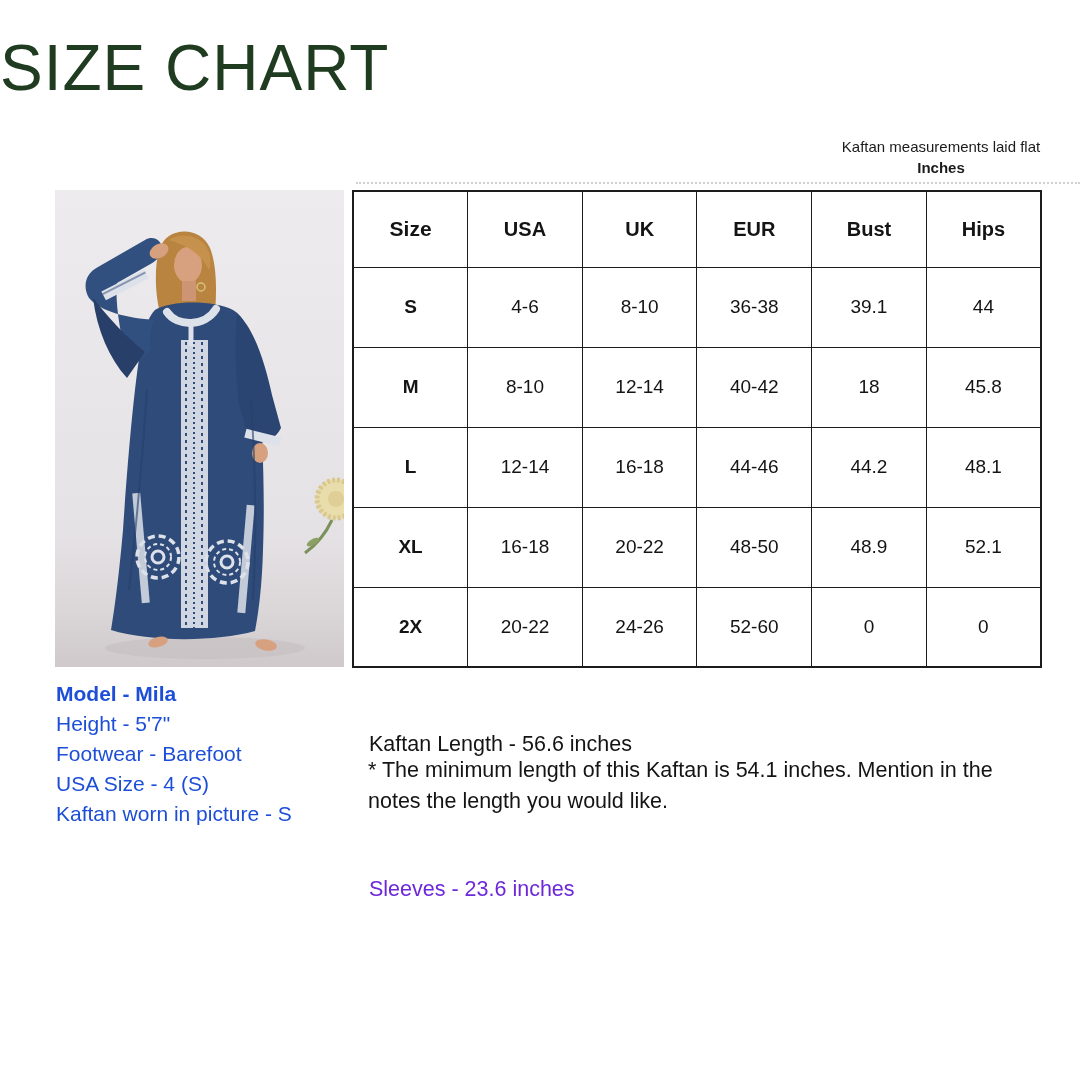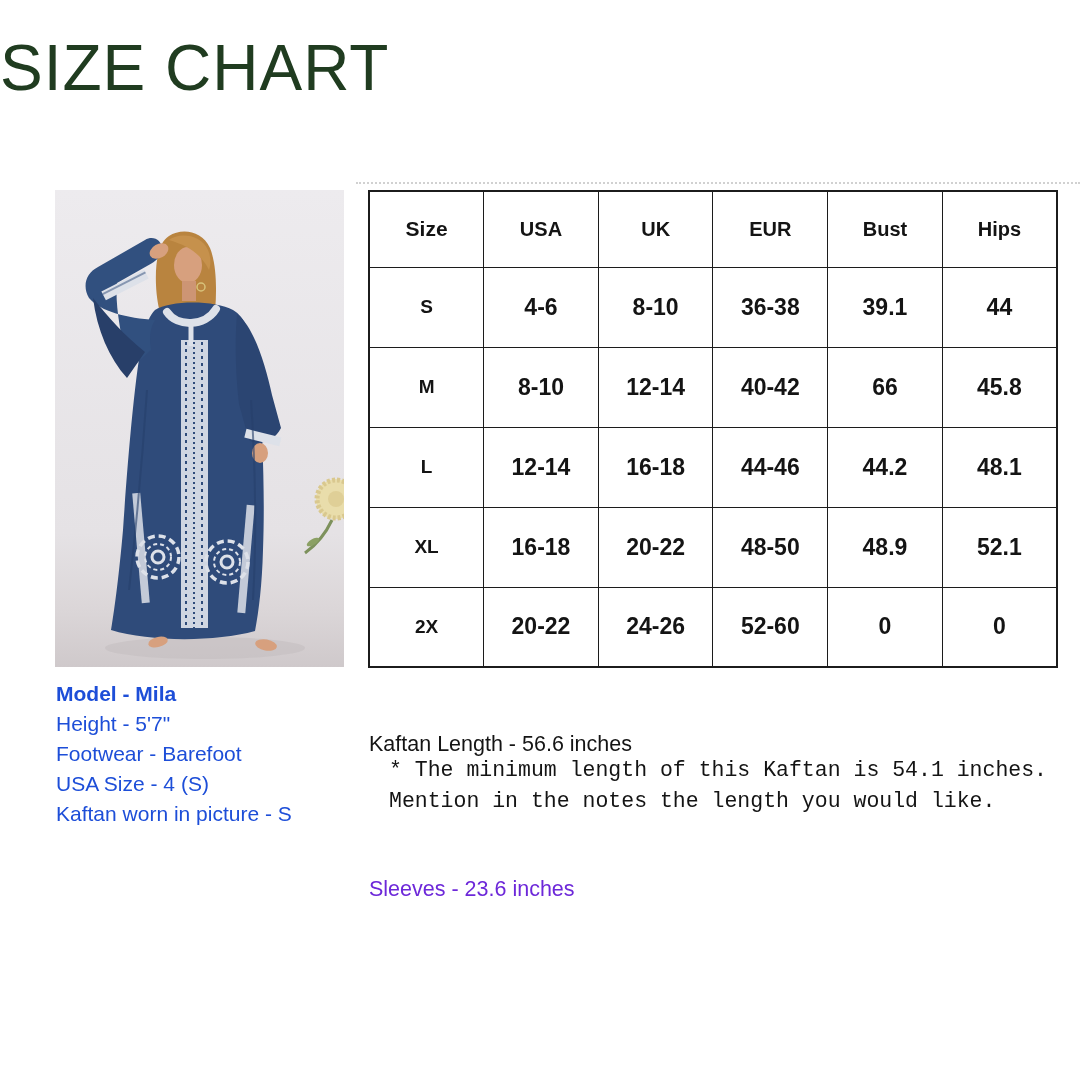--- a/index.html
+++ b/index.html
@@ -24,46 +24,50 @@
     border-top:2px dotted #c9c9c9; opacity:.85;
   }
 
   .photo {
     position:absolute; left:55px; top:190px; width:289px; height:477px;
     overflow:hidden; background:#eae8eb;
   }
   .photo svg { display:block; }
 
   .size-table {
-    position:absolute; left:368px; top:190px; width:690px; height:476px;
+    position:absolute; left:352px; top:190px; width:690px; height:476px;
     border-collapse:collapse; table-layout:fixed; text-align:center;
     border:2px solid #1c1c1c; color:#141414;
   }
   .size-table th, .size-table td { border:1px solid #1c1c1c; vertical-align:middle; }
   .size-table thead tr { height:76px; }
   .size-table tbody tr { height:80px; }
   .size-table thead th { font-size:20px; font-weight:700; }
   .size-table thead th:first-child { font-size:21px; }
   .size-table tbody th { font-size:19px; font-weight:700; }
-  .size-table tbody td { font-size:23px; font-weight:700; }
+  .size-table tbody td { font-size:19px; font-weight:400; }
 
   .kaftan-length { position:absolute; left:369px; top:732px; font-size:21.5px; color:#141414; }
-  .min-note { position:absolute; left:389px; top:755px; width:676px; font-size:21.5px; line-height:31px; color:#141414;font-family:Liberation Mono, monospace; }
+  .min-note { position:absolute; left:368px; top:755px; width:676px; font-size:21.5px; line-height:31px; color:#141414; }
   .sleeves { position:absolute; left:369px; top:877px; font-size:21.5px; color:#6d28d9; }
 
   .model-info { position:absolute; left:56px; top:679px; font-size:21px; line-height:30px; color:#1d4ed8; }
   .model-info .line-bold { font-weight:700; }
 </style>
 </head>
 <body>
 
 <div class="page">
 
   <h1 class="title">SIZE CHART</h1>
 
+  <div class="measure-note">
+    <div>Kaftan measurements laid flat</div>
+    <div class="unit">Inches</div>
+  </div>
 
   <div class="dotted-rule"></div>
 
   <div class="photo" aria-label="Model wearing a navy blue kaftan with white embroidery, one arm raised to her forehead, standing barefoot in front of a light grey backdrop with a dried flower at the right">
     <svg width="289" height="477" viewBox="0 0 289 477" xmlns="http://www.w3.org/2000/svg">
       <defs>
         <linearGradient id="bg" x1="0" y1="0" x2="0" y2="1">
           <stop offset="0" stop-color="#edebee"></stop>
           <stop offset="0.72" stop-color="#e5e2e5"></stop>
           <stop offset="0.88" stop-color="#dbd6d8"></stop>
@@ -182,21 +186,21 @@
         <td>8-10</td>
         <td>36-38</td>
         <td>39.1</td>
         <td>44</td>
       </tr>
       <tr>
         <th>M</th>
         <td>8-10</td>
         <td>12-14</td>
         <td>40-42</td>
-        <td>66</td>
+        <td>18</td>
         <td>45.8</td>
       </tr>
       <tr>
         <th>L</th>
         <td>12-14</td>
         <td>16-18</td>
         <td>44-46</td>
         <td>44.2</td>
         <td>48.1</td>
       </tr>

